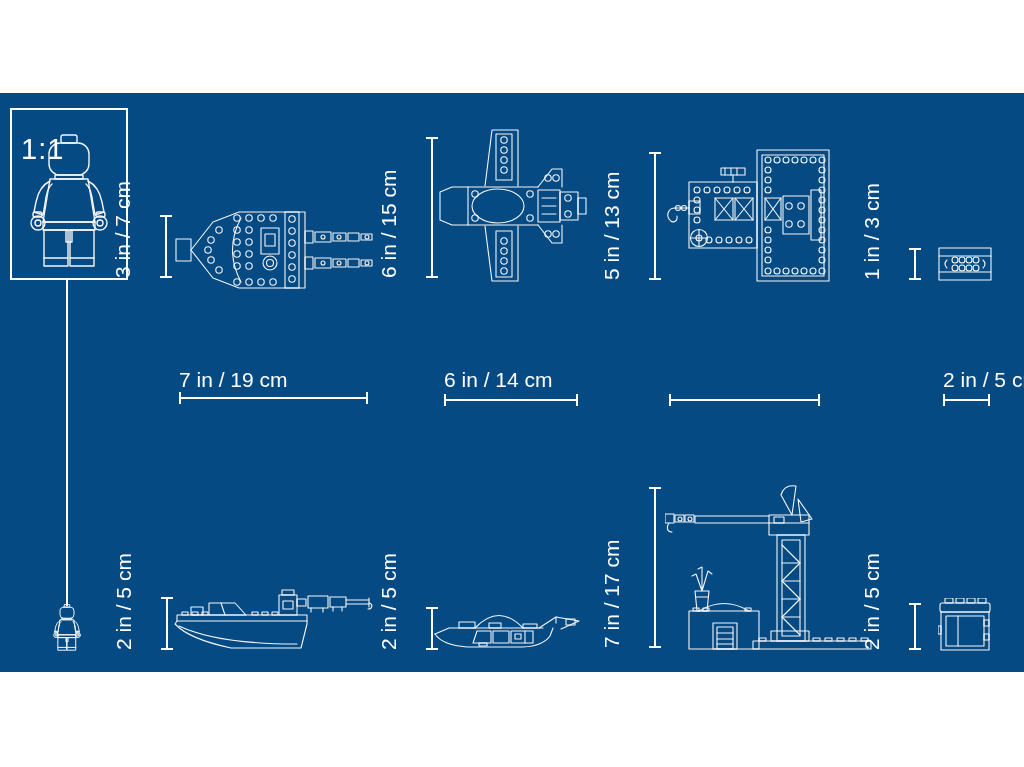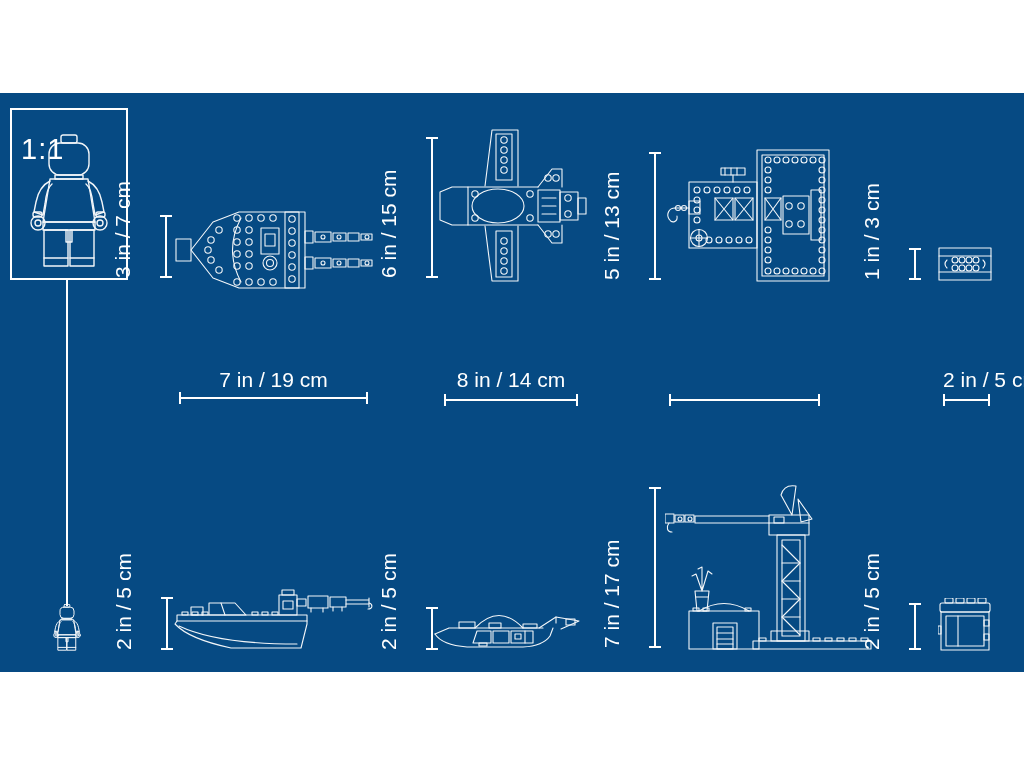--- a/index.html
+++ b/index.html
@@ -23,21 +23,21 @@
   .vline::before, .vline::after { content:""; position:absolute; left:-5px; width:12px; height:2px; background:var(--ink); }
   .vline::before { top:0; } .vline::after { bottom:0; }
 
   .hline { position:absolute; height:2px; background:var(--ink); }
   .hline::before, .hline::after { content:""; position:absolute; top:-5px; width:2px; height:12px; background:var(--ink); }
   .hline::before { left:0; } .hline::after { right:0; }
 
   .vlabel { position:absolute; color:var(--ink); font-size:21px; line-height:26px; height:26px;
             white-space:nowrap; transform:rotate(-90deg); transform-origin:0 100%; }
   .hlabel { position:absolute; color:var(--ink); font-size:21px; line-height:26px;
-            text-align:center; white-space:nowrap; }
+            text-align:left; white-space:nowrap; }
 </style>
 </head>
 <body>
 
 <div class="page">
   <div class="panel"></div>
 
   <div class="scale-box">
     <span class="scale-label">1:1</span>
   </div>
@@ -357,20 +357,20 @@
 
   <div class="vline" style="left:654px;top:487px;height:161px"></div>
   <div class="vlabel" style="left:625px;top:622px">7 in / 17 cm</div>
 
   <div class="vline" style="left:914px;top:603px;height:47px"></div>
   <div class="vlabel" style="left:885px;top:624px">2 in / 5 cm</div>
 
   <div class="hlabel" style="left:179px;top:367px;width:189px">7 in / 19 cm</div>
   <div class="hline" style="left:179px;top:397px;width:189px"></div>
 
-  <div class="hlabel" style="left:444px;top:367px;width:134px">8 in / 14 cm</div>
+  <div class="hlabel" style="left:444px;top:367px;width:134px">6 in / 14 cm</div>
   <div class="hline" style="left:444px;top:399px;width:134px"></div>
 
   <div class="hline" style="left:669px;top:399px;width:151px"></div>
 
   <div class="hlabel" style="left:943px;top:367px;width:47px">2 in / 5 cm</div>
   <div class="hline" style="left:943px;top:399px;width:47px"></div>
 </div>
 
 </body></html>

